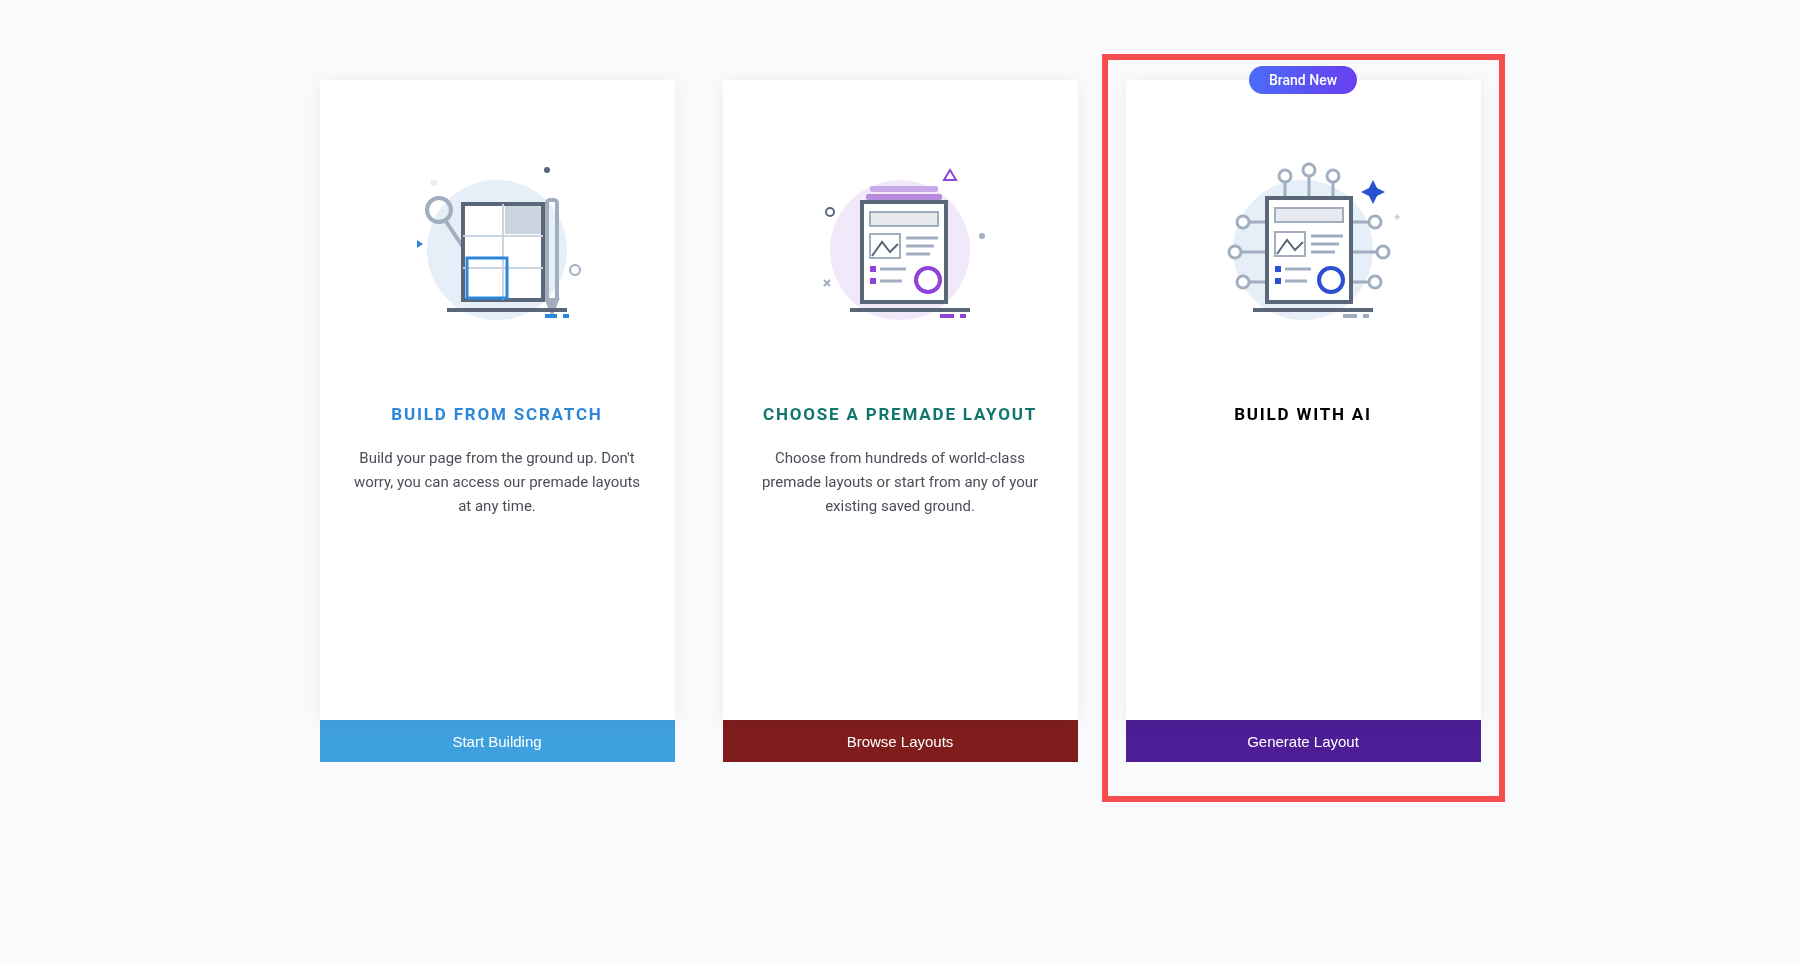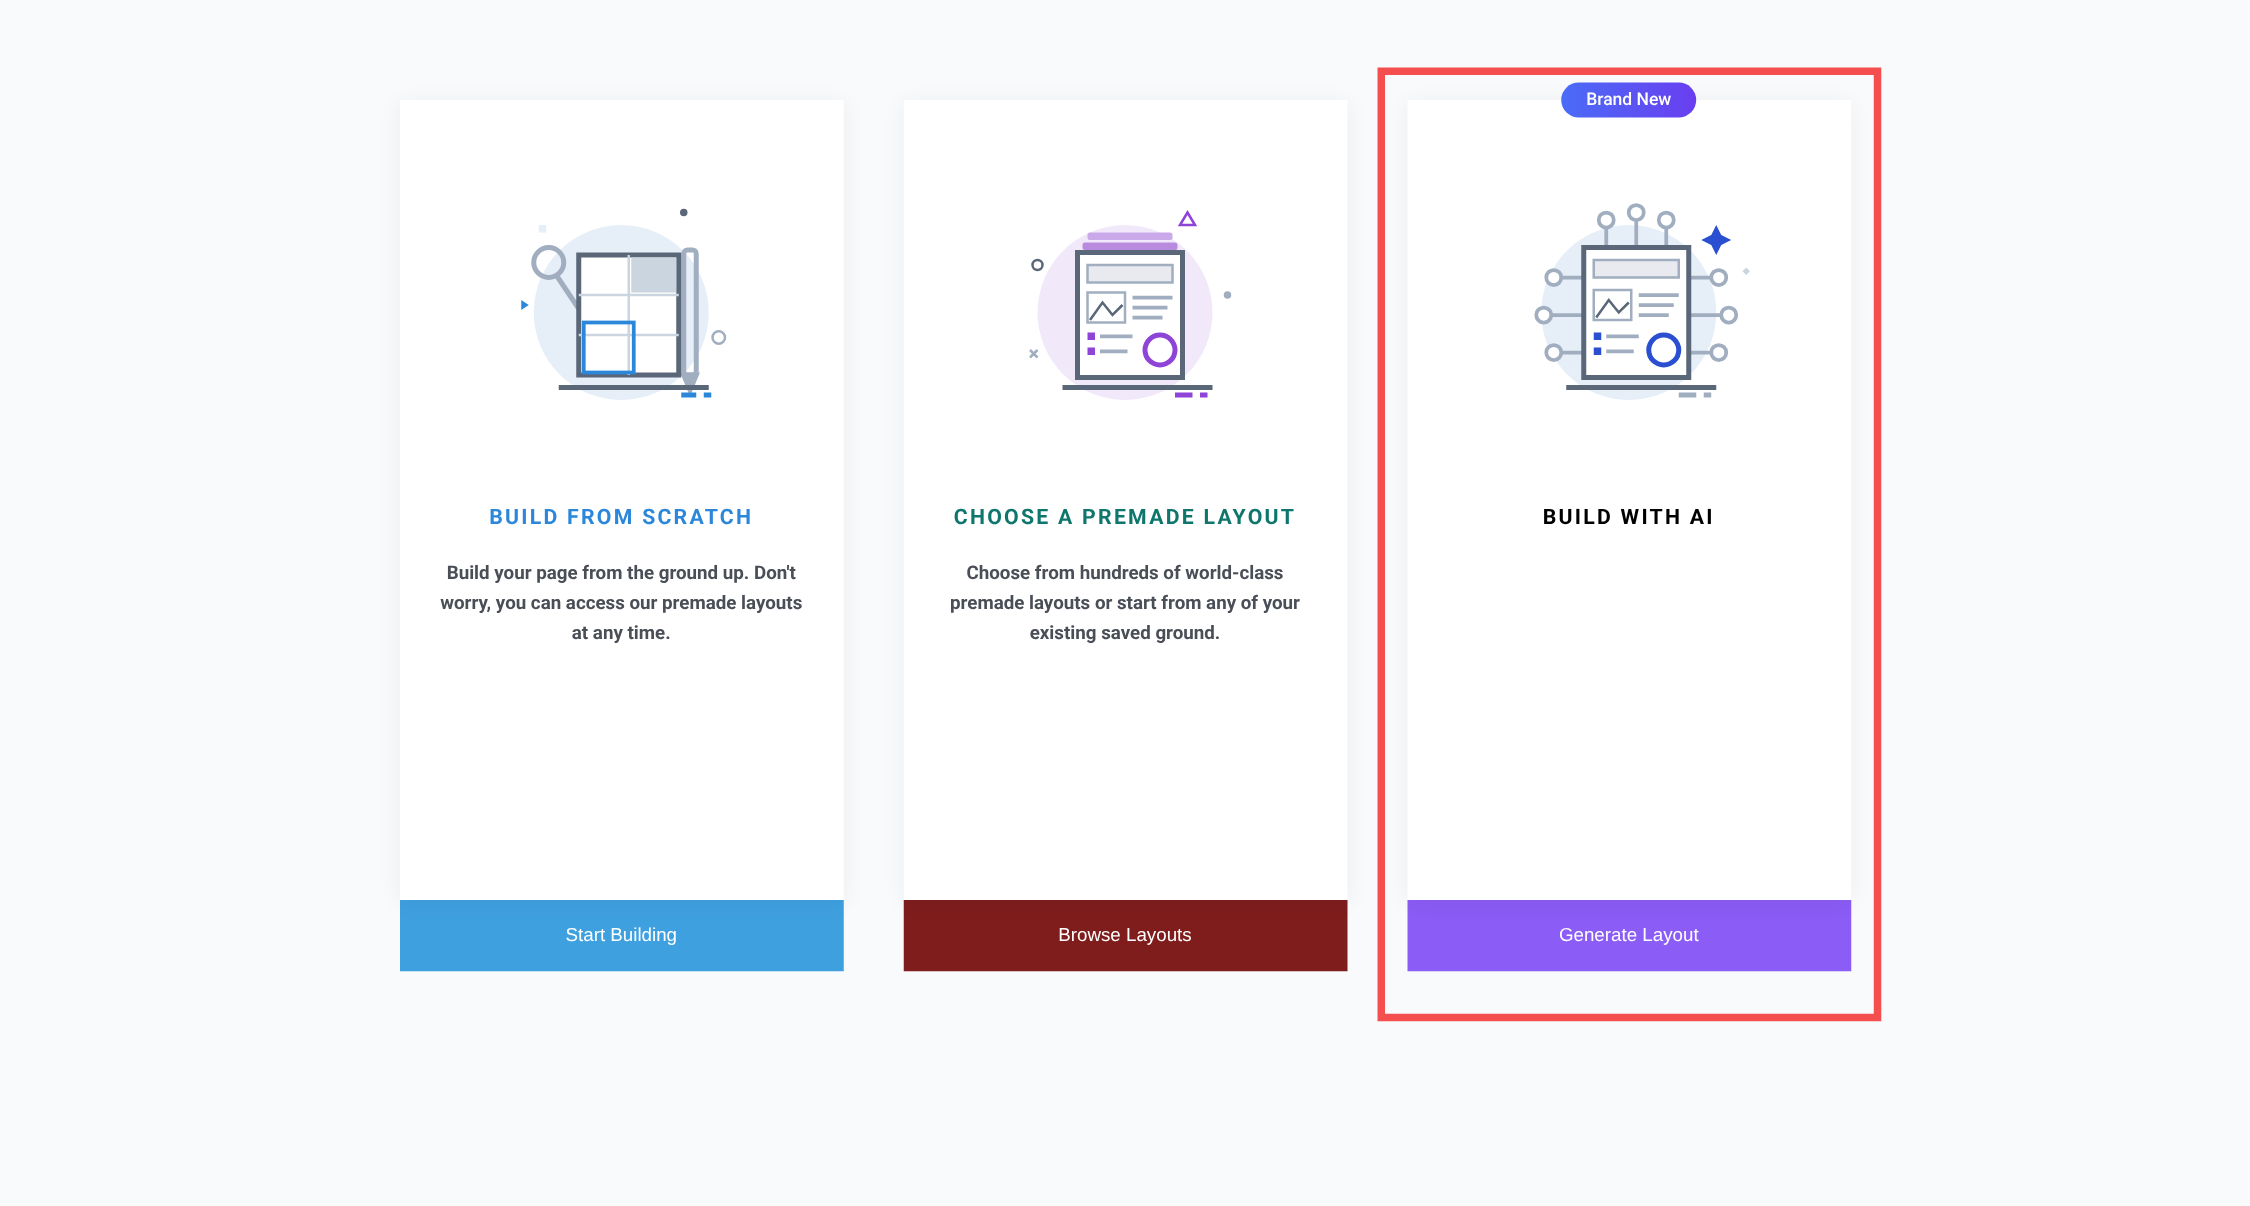--- a/index.html
+++ b/index.html
@@ -61,37 +61,37 @@
     text-align: right;
   }
   .title-blue { color: #2b87da; }
   .title-purple { color: #0f766e; }
   .title-royal { color: #000000; }
   .desc {
     color: #4a4f57;
     font-size: 15px;
     line-height: 1.6;
     text-align: center;
-    font-weight: 700;
+    font-weight: 400;
   }
   .cta {
     width: 355px;
-    height: 57px;
+    height: 42px;
     color: #fff;
     border: none;
     font-size: 15px;
     font-weight: 500;
     cursor: pointer;
     display: flex;
     align-items: center;
     justify-content: center;
   }
   .cta-blue { background: #3fa0e0; }
   .cta-purple { background: #7f1d1d; }
-  .cta-royal { background: #8b5cf6; }
+  .cta-royal { background: #4c1d95; }
   .highlight {
     position: absolute;
     top: -26px;
     left: -24px;
     right: -24px;
     bottom: -40px;
     border: 6px solid #f44e4e;
     pointer-events: none;
   }
 </style>

